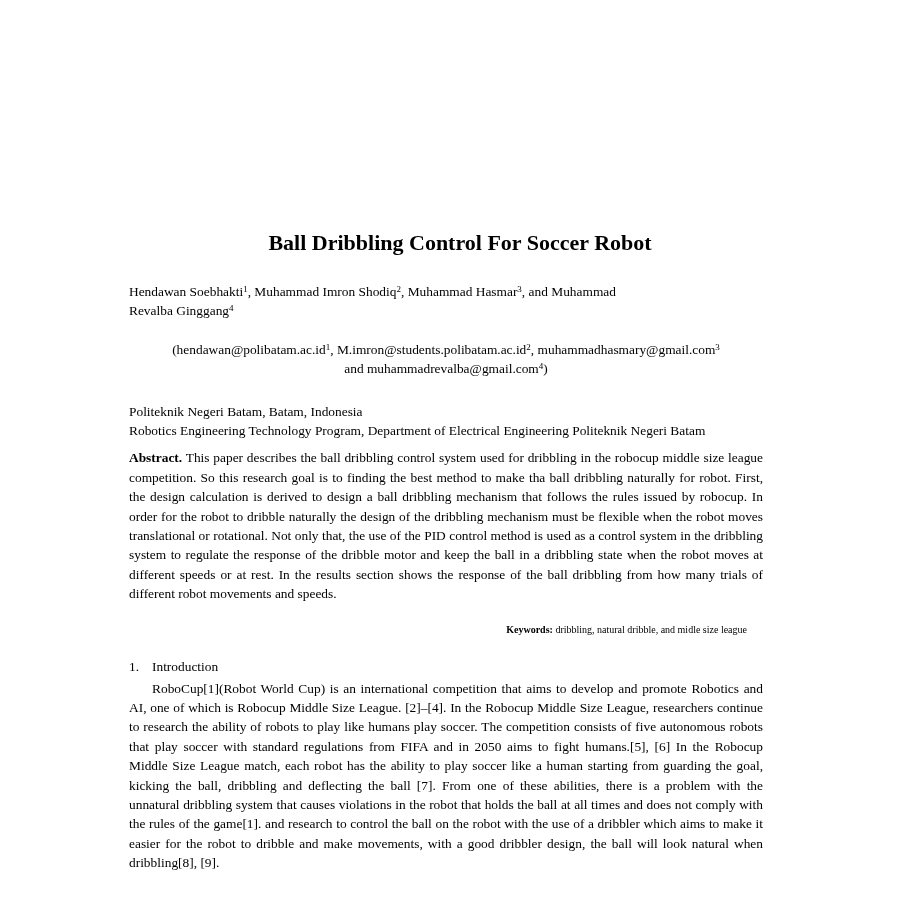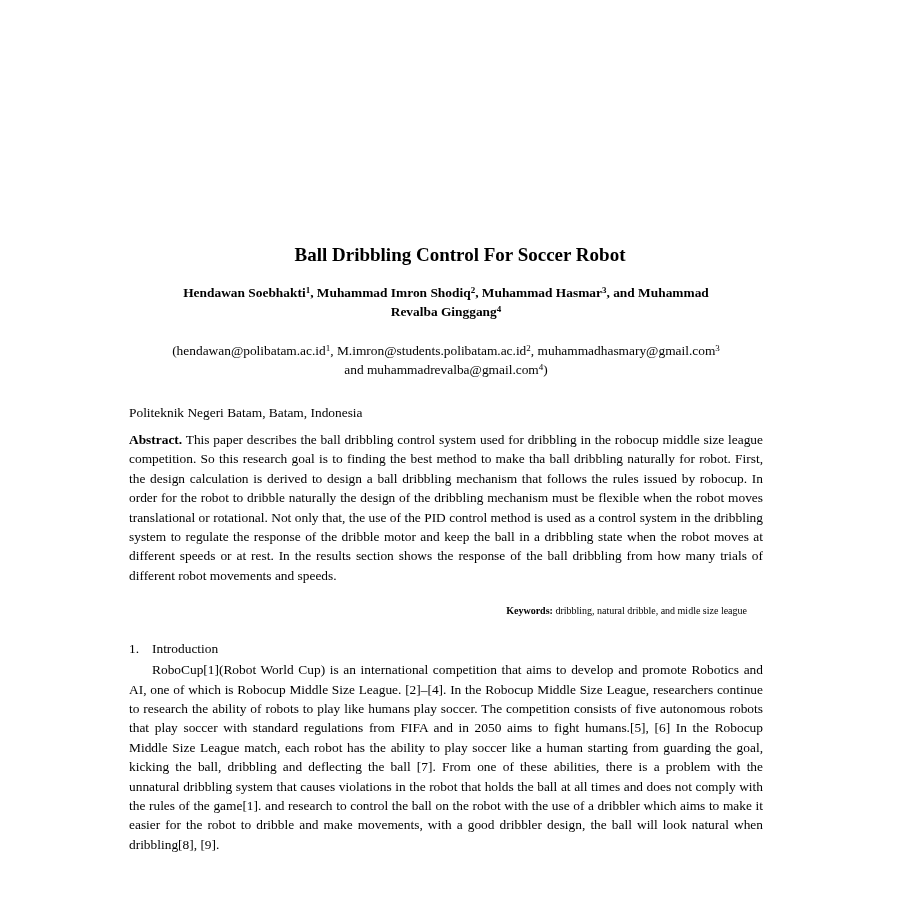--- a/index.html
+++ b/index.html
@@ -18,32 +18,31 @@
     font-family: "Liberation Serif", "DejaVu Serif", serif;
     color: #000000;
   }
   .content {
     margin-left: 129px;
     width: 634px;
   }
   .paper-title {
     position: relative;
     left: 14px;
-    margin: 12px;
+    margin: 0;
     text-align: center;
-    font-size: 19px;
+    font-size: 22px;
     font-weight: bold;
     line-height: 28px;
   }
   .authors {
-    margin: 14px 0 0 0;
-    text-align: center;
+    margin: 25px 0 0 0;
+    text-align: left;
     font-size: 13.4px;
     line-height: 19.4px;
-    font-weight: bold;
   }
   .emails {
     margin: 19px 0 0 0;
     text-align: center;
     font-size: 13.4px;
     line-height: 19.4px;
   }
   .affiliation {
     margin: 23px 0 0 0;
     text-align: left;
@@ -99,20 +98,21 @@
       <div><span>Revalba Ginggang</span><sup class="affil-mark">4</sup></div>
     </div>
 
     <div class="emails">
       <div><span>(hendawan@polibatam.ac.id</span><sup class="affil-mark">1</sup><span>, M.imron@students.polibatam.ac.id</span><sup class="affil-mark">2</sup><span>, muhammadhasmary@gmail.com</span><sup class="affil-mark">3</sup></div>
       <div><span>and muhammadrevalba@gmail.com</span><sup class="affil-mark">4</sup><span>)</span></div>
     </div>
 
     <div class="affiliation">
       <div>Politeknik Negeri Batam, Batam, Indonesia</div>
+      <div>Robotics Engineering Technology Program, Department of Electrical Engineering Politeknik Negeri Batam</div>
     </div>
 
     <p class="abstract"><b>Abstract.</b><span> This paper describes the ball dribbling control system used for dribbling in the robocup middle size league competition. So this research goal is to finding the best method to make tha ball dribbling naturally for robot. First, the design calculation is derived to design a ball dribbling mechanism that follows the rules issued by robocup. In order for the robot to dribble naturally the design of the dribbling mechanism must be flexible when the robot moves translational or rotational. Not only that, the use of the PID control method is used as a control system in the dribbling system to regulate the response of the dribble motor and keep the ball in a dribbling state when the robot moves at different speeds or at rest. In the results section shows the response of the ball dribbling from how many trials of different robot movements and speeds.</span></p>
 
     <p class="keywords"><b>Keywords:</b><span> dribbling, natural dribble, and midle size league</span></p>
 
     <h2 class="section-heading"><span class="sec-num">1.</span><span>Introduction</span></h2>
 
     <p class="body-paragraph">RoboCup[1](Robot World Cup) is an international competition that aims to develop and promote Robotics and AI, one of which is Robocup Middle Size League. [2]–[4]. In the Robocup Middle Size League, researchers continue to research the ability of robots to play like humans play soccer. The competition consists of five autonomous robots that play soccer with standard regulations from FIFA and in 2050 aims to fight humans.[5], [6] In the Robocup Middle Size League match, each robot has the ability to play soccer like a human starting from guarding the goal, kicking the ball, dribbling and deflecting the ball [7]. From one of these abilities, there is a problem with the unnatural dribbling system that causes violations in the robot that holds the ball at all times and does not comply with the rules of the game[1]. and research to control the ball on the robot with the use of a dribbler which aims to make it easier for the robot to dribble and make movements, with a good dribbler design, the ball will look natural when dribbling[8], [9].</p>
 

